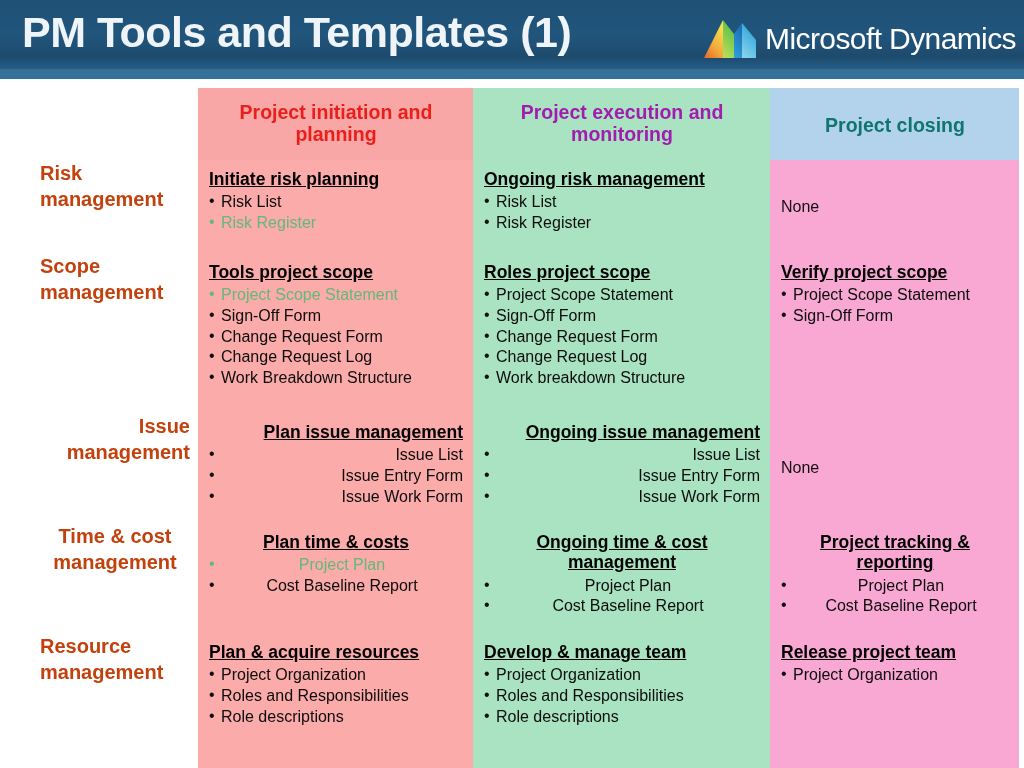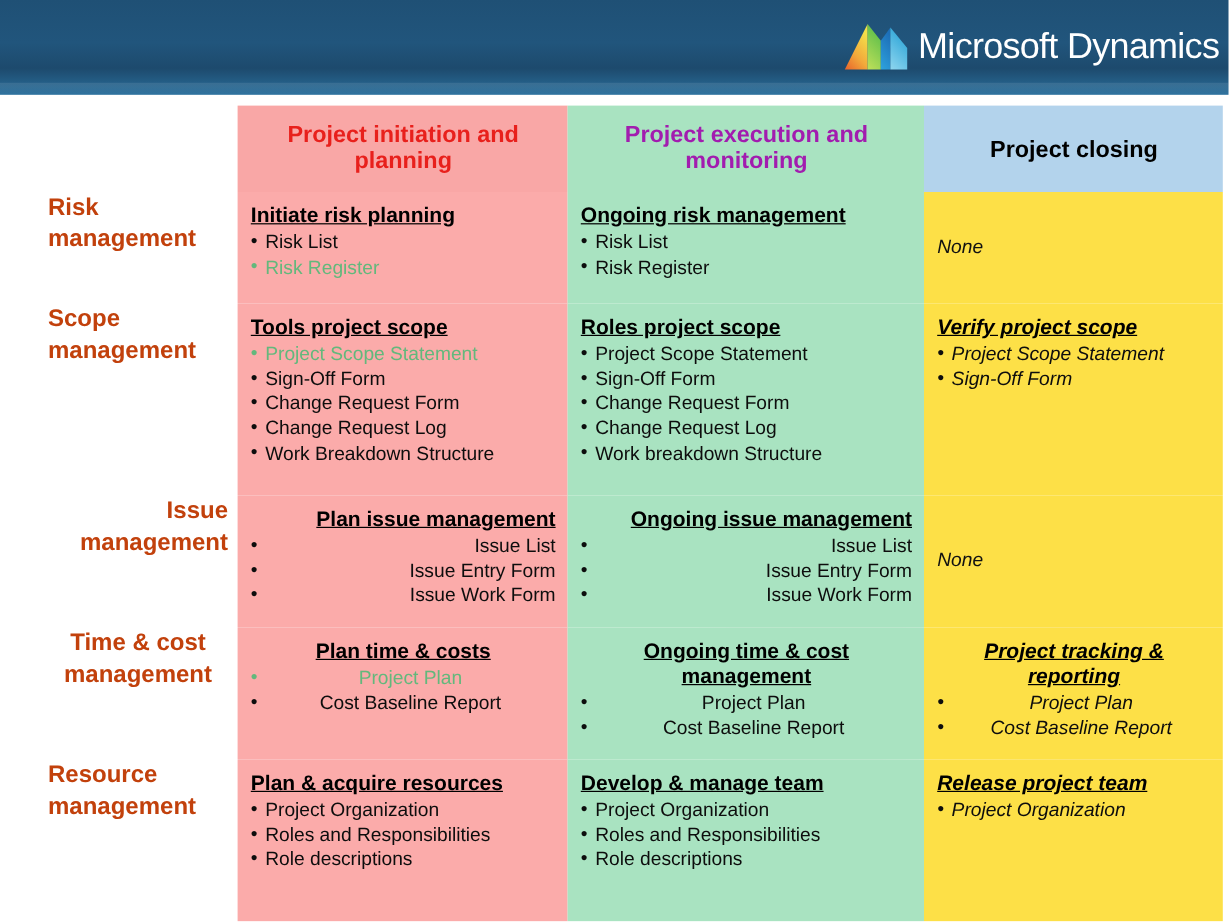--- a/index.html
+++ b/index.html
@@ -98,41 +98,41 @@
   .hdr-blank { background: #ffffff; border-bottom: 1px solid #e4e4e4; }
   .hdr {
     height: 72px;
     font-size: 19.5px;
     font-weight: bold;
     line-height: 1.14;
   }
   .hdr .cell-inner { padding-top: 13px; }
   .hdr-init  { background: #f9a7a6; color: #e8201c; }
   .hdr-exec  { background: #a9e3c1; color: #a21caf; }
-  .hdr-close { background: #b3d3ec; color: #000000; }
+  .hdr-close { background: #b3d3ec; color: #0f766e; }
   .hdr-close .cell-inner { padding-top: 26px; }
 
   
   .rowlabel {
     background: #ffffff;
     font-size: 20px;
     font-weight: bold;
     color: #c2410c;
     line-height: 1.30;
     border-top: 1px solid #e8e8e8;
     vertical-align: middle;
   }
   .rowlabel .cell-inner {
     padding: 0 8px 0 12px;
   }
 
   
   .c-init  { background: #fbabaa; }
   .c-exec  { background: #a9e3c1; }
-  .c-close { background: #fde047; font-style: italic; }
+  .c-close { background: #f9a8d4; }
 
   .c-init, .c-exec, .c-close { border-top: 2px solid #ffffff; }
 
   .cell-title {
     font-size: 17.5px;
     font-weight: bold;
     color: #000000;
     text-decoration: underline;
     line-height: 1.16;
     margin: 0 0 2px 0;
@@ -188,20 +188,21 @@
       radial-gradient(ellipse 125px 170px at 345px 345px, #3b3226 0%, rgba(92,80,60,0.55) 55%, rgba(255,255,255,0) 76%);
     mix-blend-mode: multiply;
   }
 </style>
 </head>
 <body>
 
 <div class="slide">
 
   <div class="banner">
+    <div class="banner-title">PM Tools and Templates (1)</div>
 
     <div class="logo-wrap">
       <span class="logo-mark">
         <svg viewBox="0 0 62 50" width="62" height="50" aria-hidden="true">
           <defs>
             <linearGradient id="gA" x1="0" y1="1" x2="0.55" y2="0">
               <stop offset="0" stop-color="#e8622a"></stop>
               <stop offset="0.45" stop-color="#f2a93b"></stop>
               <stop offset="1" stop-color="#f4e04a"></stop>
             </linearGradient>

